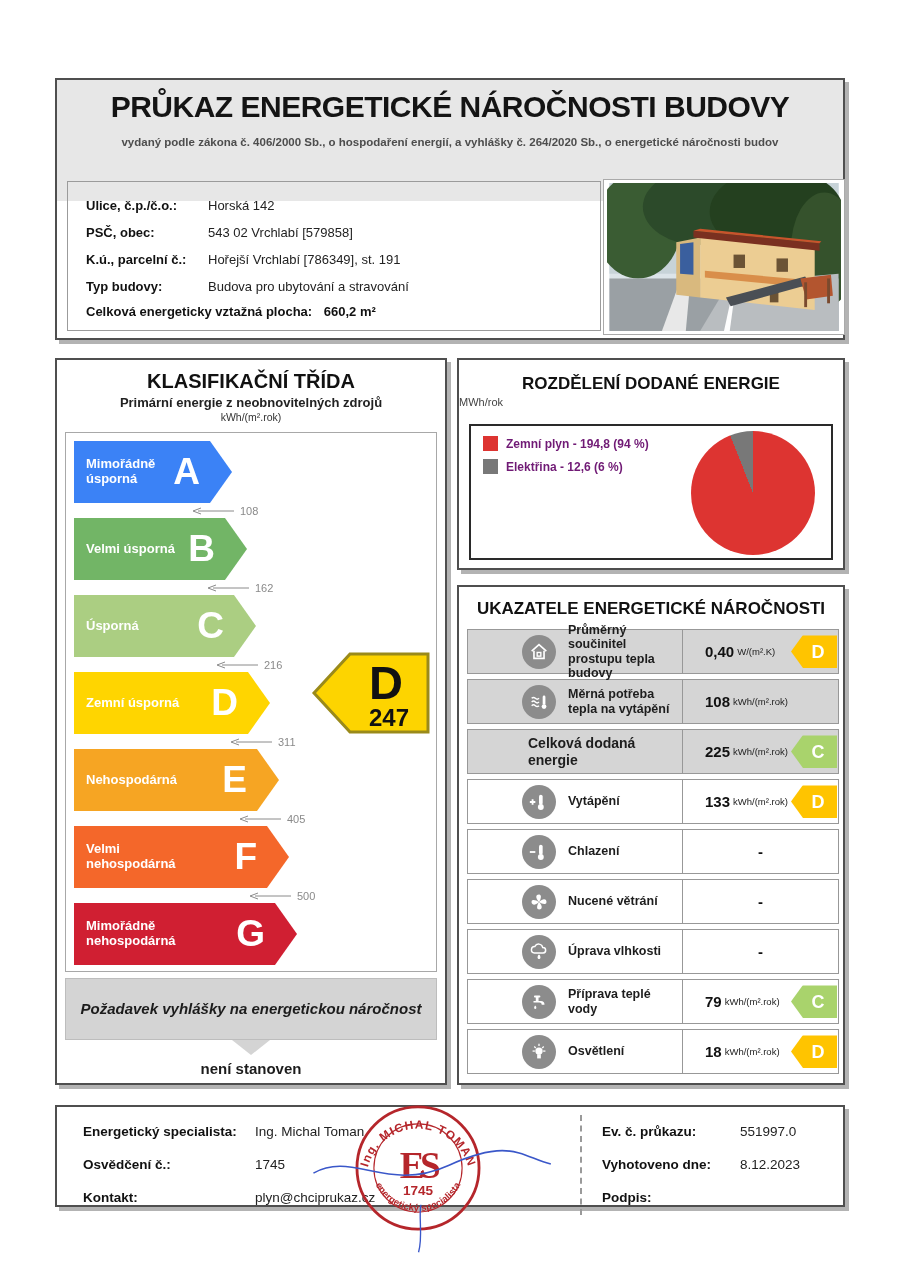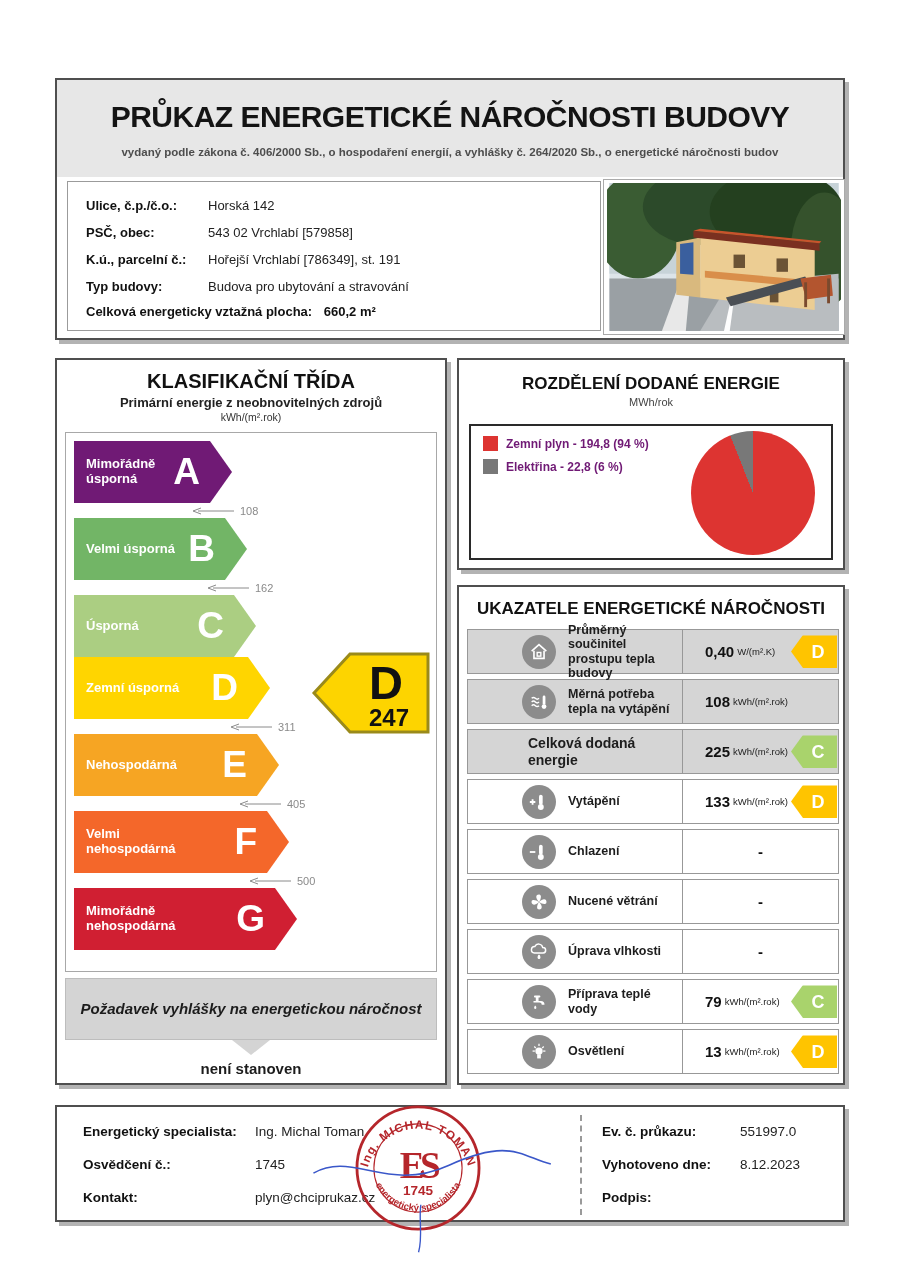--- a/index.html
+++ b/index.html
@@ -3,21 +3,21 @@
 <meta charset="utf-8">
 <style>
   * { margin:0; padding:0; box-sizing:border-box; }
   body { background:#fff; font-family:"Liberation Sans", sans-serif; }
   .page { position:relative; width:907px; height:1271px; background:#fff; overflow:hidden; }
 
   .panel { position:absolute; background:#fff; border:2px solid #4f4f4f; box-shadow:4px 4px 0 #b3b3b3; }
 
   
   .header-box { left:55px; top:78px; width:790px; height:262px; }
-  .title-strip { background:#e7e7e7; height:97px; text-align:center; padding-top:20px; }
+  .title-strip { background:#e7e7e7; height:121px; text-align:center; padding-top:10px; }
   .main-title { font-size:30px; font-weight:bold; color:#141414; letter-spacing:-0.5px; }
   .main-subtitle { font-size:11.5px; font-weight:bold; color:#4d4d4d; margin-top:12px; }
   .info-box { position:absolute; left:10px; top:101px; width:534px; height:150px; border:1px solid #9b9b9b; padding:10px 0 0 18px; }
   .info-row { display:flex; height:27px; align-items:center; font-size:13px; color:#222; }
   .info-row .lbl { font-weight:bold; width:122px; color:#111; }
   .area-row { font-size:13px; font-weight:bold; color:#111; margin-top:4px; }
   .area-row .val { margin-left:8px; }
   .photo-frame { position:absolute; left:546px; top:99px; width:242px; height:156px; border:1px solid #aaa; background:#fff; padding:3px; }
   .photo-frame svg { width:100%; height:100%; display:block; }
 
@@ -39,21 +39,21 @@
   .req-box { position:absolute; left:8px; top:618px; width:372px; height:62px; background:#d4d4d4; border:1px solid #bdbdbd;
              display:flex; align-items:center; justify-content:center; text-align:center;
              font-size:15px; font-weight:bold; color:#1c1c1c; line-height:1.25;font-style:italic; }
   .req-tail { position:absolute; left:50%; top:680px; transform:translateX(-50%);
               width:0; height:0; border-left:19px solid transparent; border-right:19px solid transparent; border-top:15px solid #d4d4d4; }
   .req-value { position:absolute; left:0; top:700px; width:100%; text-align:center; font-size:15px; font-weight:bold; color:#1c1c1c; }
 
   
   .pie-panel { left:457px; top:358px; width:388px; height:212px; }
   .pie-title { text-align:center; font-size:17px; font-weight:bold; color:#111; margin-top:14px; }
-  .pie-unit { text-align:center; font-size:11px; color:#444; margin-top:2px; }
+  .pie-unit { text-align:left; font-size:11px; color:#444; margin-top:2px; }
   .pie-inner { position:absolute; left:10px; top:64px; width:364px; height:136px; border:2px solid #2a2a2a; }
   .legend { position:absolute; left:12px; top:10px; }
   .legend-row { display:flex; align-items:center; margin-bottom:8px; }
   .swatch { width:15px; height:15px; margin-right:8px; }
   .legend-text { font-size:12px; font-weight:bold; color:#701a75; }
   .pie { position:absolute; right:16px; top:5px; width:124px; height:124px; border-radius:50%; }
 
   
   .ind-panel { left:457px; top:585px; width:388px; height:500px; }
   .ind-title { text-align:center; font-size:17px; font-weight:bold; color:#111; margin-top:12px; }
@@ -66,21 +66,21 @@
   .ind-label.big { font-size:14px; margin-left:6px; }
   .ind-right { width:155px; position:relative; display:flex; align-items:center; padding-left:22px; }
   .ind-right.dash { padding-left:0; justify-content:center; }
   .val-num { font-size:15px; font-weight:bold; color:#111; }
   .val-unit { font-size:9.5px; color:#222; margin-left:3px; }
   .badge { position:absolute; right:1px; top:50%; transform:translateY(-50%); width:46px; height:33px;
            clip-path:polygon(0 50%, 26% 0, 100% 0, 100% 100%, 26% 100%);
            color:#fff; font-size:18px; font-weight:bold; display:flex; align-items:center; justify-content:center; padding-left:8px; }
 
   
-  .footer-panel { left:55px; top:1105px; width:790px; height:117px; }
+  .footer-panel { left:55px; top:1105px; width:790px; height:102px; }
   .f-row { position:absolute; display:flex; font-size:13.5px; color:#222; }
   .f-row .lbl { font-weight:bold; color:#111; }
   .f-left .lbl { width:172px; }
   .f-right .lbl { width:138px; }
   .f-divider { position:absolute; left:523px; top:8px; height:100px; border-left:2px dashed #9a9a9a; }
   .stamp-wrap { position:absolute; left:296px; top:-4px; width:130px; height:130px; overflow:visible; }
   .stamp-wrap svg { overflow:visible; }
 </style>
 </head>
 <body>
@@ -143,21 +143,21 @@
       </svg>
     </div>
   </div>
 
   <div class="panel class-panel">
     <div class="class-title">KLASIFIKAČNÍ TŘÍDA</div>
     <div class="class-subtitle">Primární energie z neobnovitelných zdrojů</div>
     <div class="class-unit">kWh/(m².rok)</div>
 
     <div class="arrows-box">
-      <div class="band b0" style="background: #701a75;">
+      <div class="band b0" style="background: #3b82f6;">
         <span class="blabel">Mimořádně úsporná</span>
         <span class="bletter">A</span>
       </div>
       <div class="th t0">
         <svg width="44" height="8">
             <line x1="44" y1="4" x2="8" y2="4" stroke="#8a8a8a"></line>
             <path d="M11,1 L3,4 L11,7" fill="none" stroke="#8a8a8a"></path>
           </svg>
         <span class="num">108</span>
       </div>
@@ -168,20 +168,27 @@
       <div class="th t1">
         <svg width="44" height="8">
             <line x1="44" y1="4" x2="8" y2="4" stroke="#8a8a8a"></line>
             <path d="M11,1 L3,4 L11,7" fill="none" stroke="#8a8a8a"></path>
           </svg>
         <span class="num">162</span>
       </div>
       <div class="band b2" style="background: rgb(171, 206, 130);">
         <span class="blabel">Úsporná</span>
         <span class="bletter">C</span>
+      </div>
+      <div class="th t2">
+        <svg width="44" height="8">
+            <line x1="44" y1="4" x2="8" y2="4" stroke="#8a8a8a"></line>
+            <path d="M11,1 L3,4 L11,7" fill="none" stroke="#8a8a8a"></path>
+          </svg>
+        <span class="num">216</span>
       </div>
       <div class="band b3" style="background: rgb(255, 213, 0);">
         <span class="blabel">Zemní úsporná</span>
         <span class="bletter">D</span>
       </div>
       <div class="th t3">
         <svg width="44" height="8">
             <line x1="44" y1="4" x2="8" y2="4" stroke="#8a8a8a"></line>
             <path d="M11,1 L3,4 L11,7" fill="none" stroke="#8a8a8a"></path>
           </svg>
@@ -230,21 +237,21 @@
     <div class="pie-title">ROZDĚLENÍ DODANÉ ENERGIE</div>
     <div class="pie-unit">MWh/rok</div>
     <div class="pie-inner">
       <div class="legend">
         <div class="legend-row">
           <span class="swatch" style="background: rgb(221, 52, 49);"></span>
           <span class="legend-text">Zemní plyn - 194,8 (94 %)</span>
         </div>
         <div class="legend-row">
           <span class="swatch" style="background: rgb(120, 120, 120);"></span>
-          <span class="legend-text">Elektřina - 22,8 (6 %)</span>
+          <span class="legend-text">Elektřina - 12,6 (6 %)</span>
         </div>
       </div>
       <div class="pie" id="pie" style="background: conic-gradient(rgb(221, 52, 49) 0deg, rgb(221, 52, 49) 338.4deg, rgb(120, 120, 120) 338.4deg, rgb(120, 120, 120) 360deg);"></div>
     </div>
   </div>
 
   <div class="panel ind-panel">
     <div class="ind-title">UKAZATELE ENERGETICKÉ NÁROČNOSTI</div>
     <div class="ind-rows">
 
@@ -394,21 +401,21 @@
                   <line x1="5" y1="11" x2="7.5" y2="11"></line>
                   <line x1="16.5" y1="11" x2="19" y2="11"></line>
                   <line x1="6.8" y1="6" x2="8.5" y2="7.6"></line>
                   <line x1="17.2" y1="6" x2="15.5" y2="7.6"></line>
                 </g>
               </svg>
           </span>
           <span class="ind-label">Osvětlení</span>
         </div>
         <div class="ind-right">
-          <span class="val-num">13</span>
+          <span class="val-num">18</span>
           <span class="val-unit">kWh/(m².rok)</span>
           <span class="badge" style="background: rgb(255, 196, 0);">D</span>
         </div>
       </div>
 
     </div>
   </div>
 
   <div class="panel footer-panel">
     <div class="f-row f-left" style="left:26px; top:17px;">

